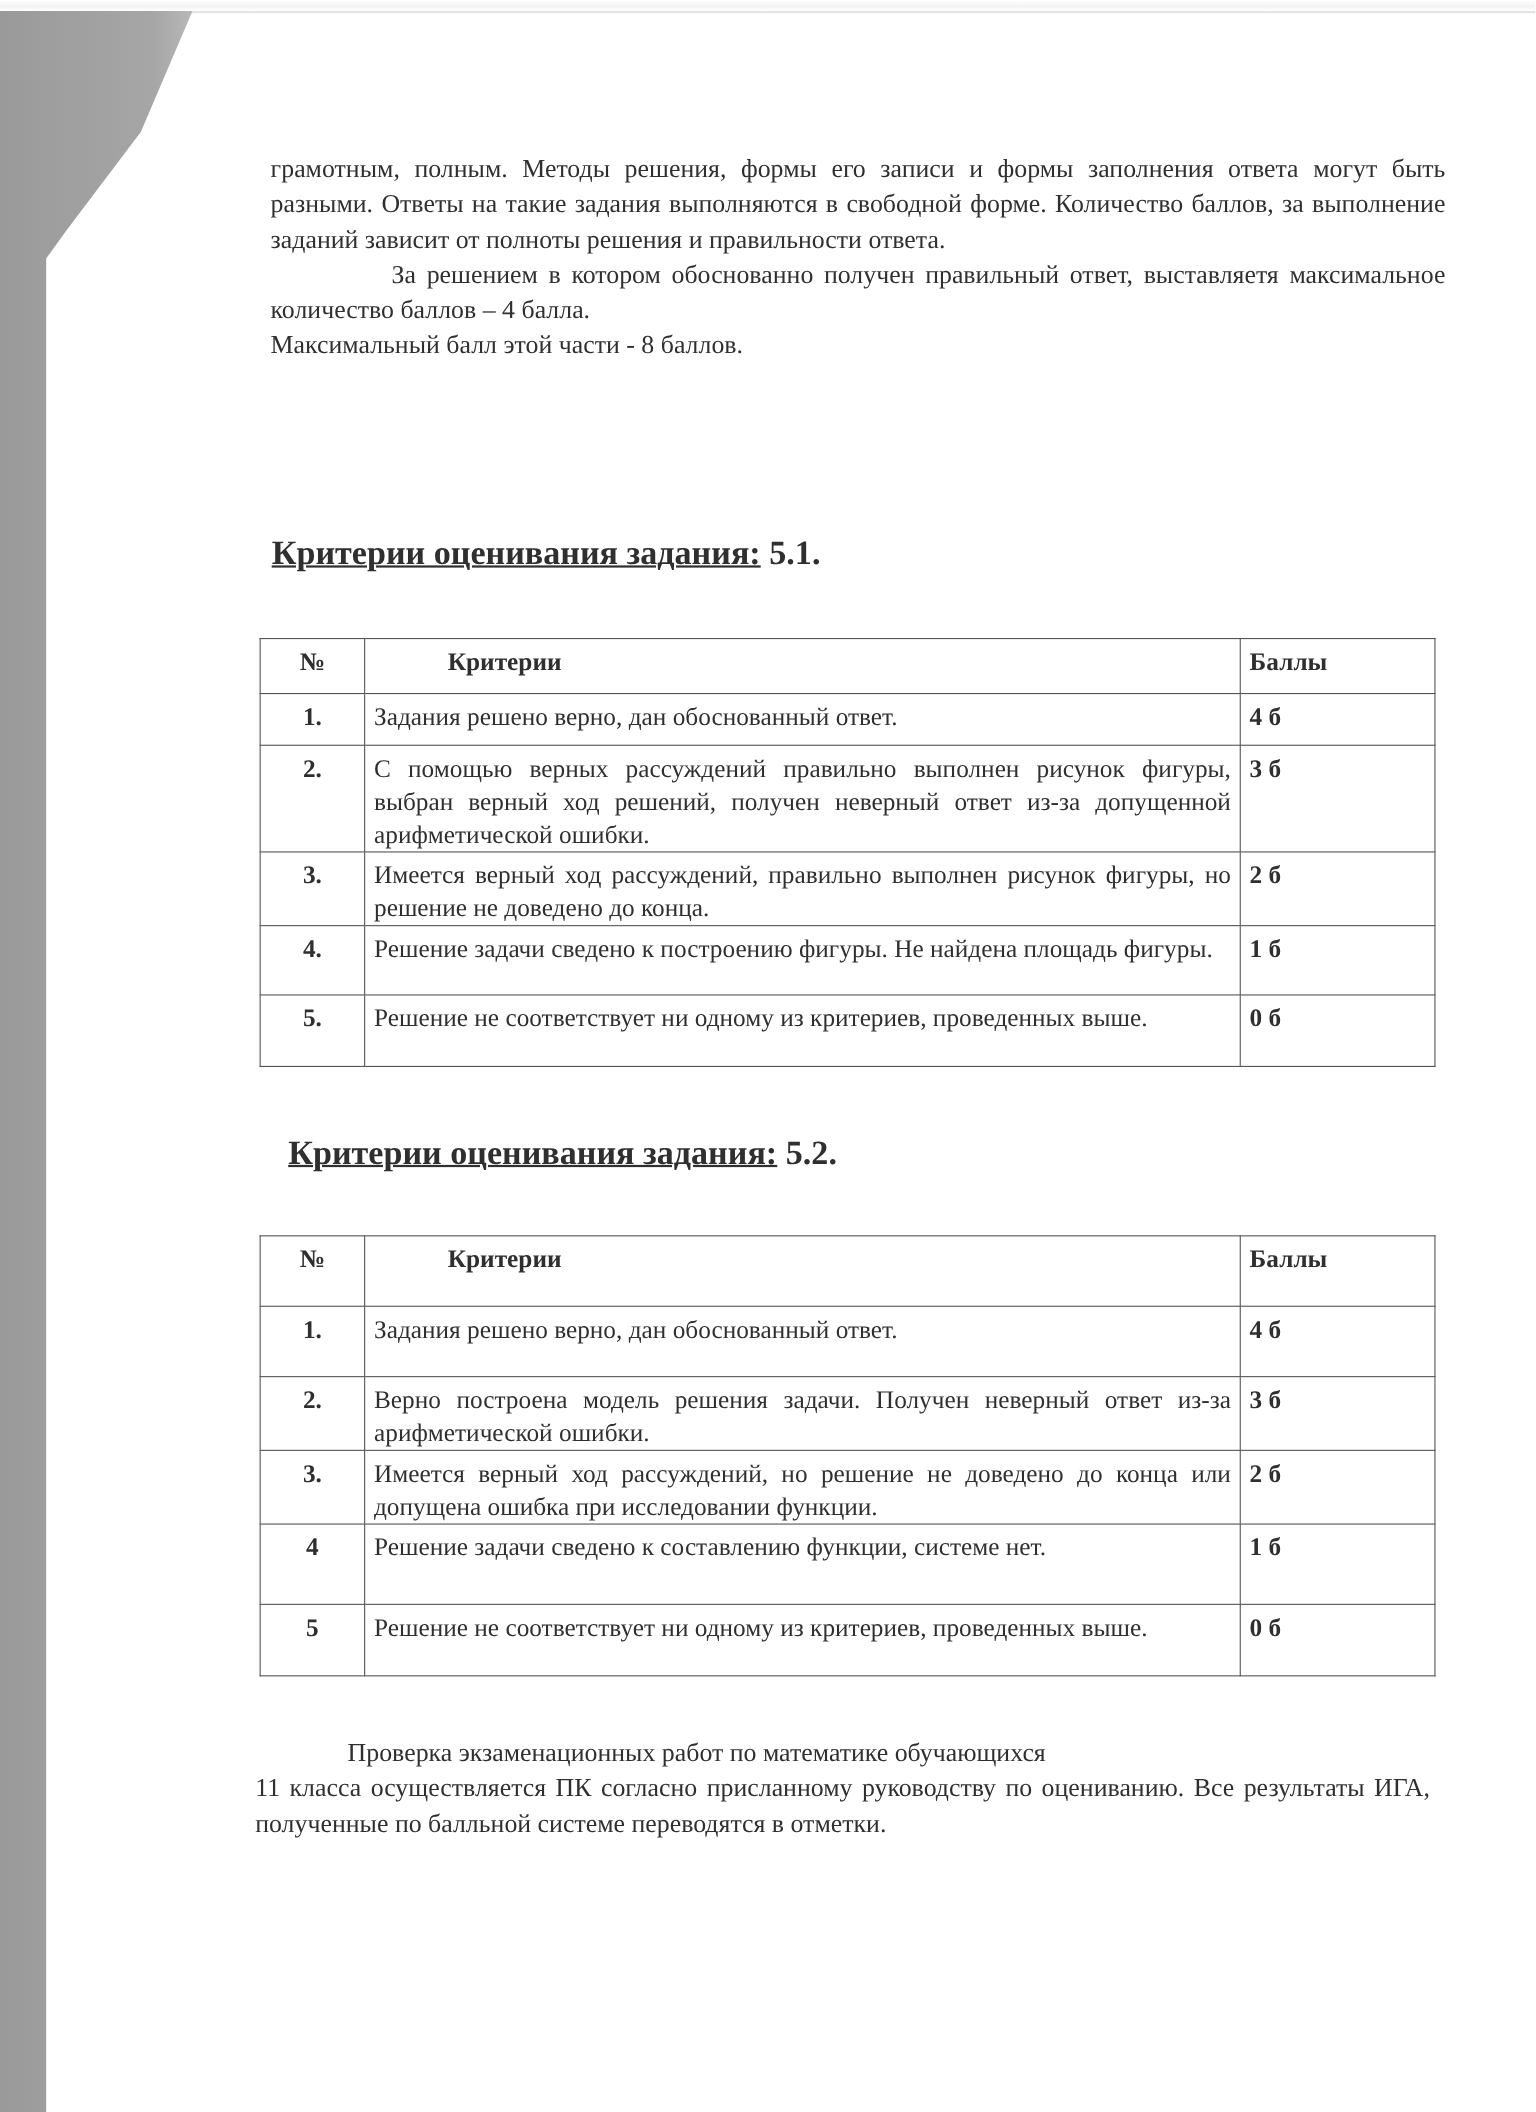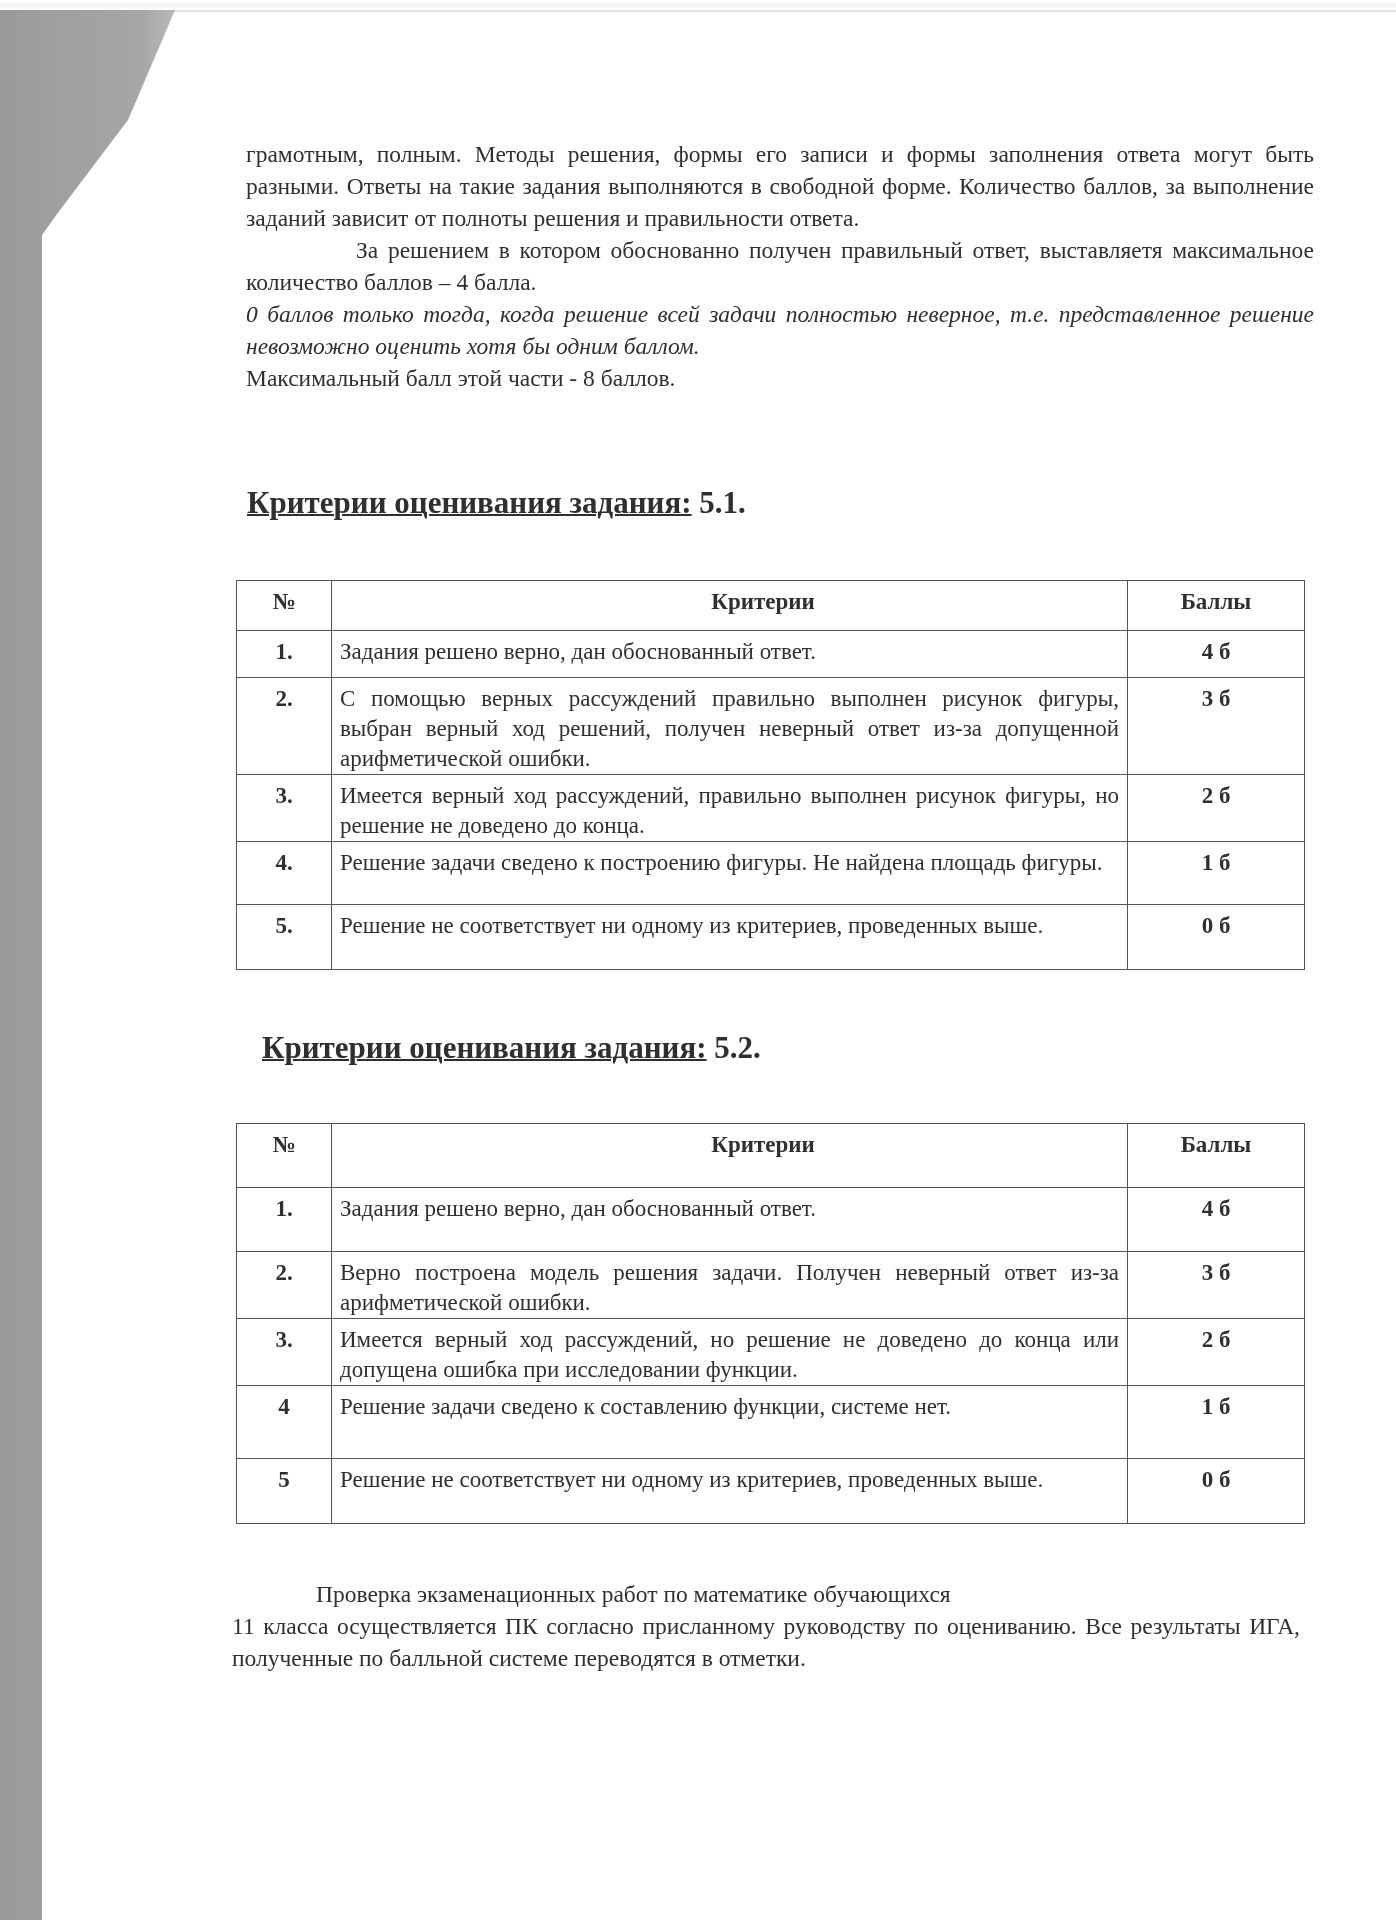--- a/index.html
+++ b/index.html
@@ -29,21 +29,21 @@
   .heading {
     position: absolute; font-size: 31px; font-weight: bold; line-height: 30px;
   }
   .heading .u { text-decoration: underline; text-decoration-thickness: 2px; }
   table.crit {
     position: absolute; left: 236px; width: 1069px;
     border-collapse: collapse; font-size: 23px; line-height: 30px;
   }
   table.crit td, table.crit th {
     border: 1.5px solid #555; vertical-align: top; padding: 6px 8px 0 8px;
-    text-align: center; font-weight: normal;
+    text-align: left; font-weight: normal;
   }
   table.crit th { font-weight: bold; }
   table.crit .num { width: 78px; text-align: center; font-weight: bold; }
   table.crit .score { width: 160px; font-weight: bold; }
   table.crit .text { text-align: justify; }
   .footer {
     position: absolute; left: 232px; top: 1578px; width: 1068px;
     font-size: 23.5px; line-height: 32px;
   }
   .footer p { margin: 0; text-align: justify; }
@@ -62,21 +62,20 @@
     </linearGradient>
   </defs>
   <path d="M0 0 L175 0 L128 110 L60 200 L42 225 L42 1910 L0 1910 Z" fill="url(#g)"></path>
 </svg>
 
 <div class="page">
 
   <div class="para" style="top:138px;">
     <p>грамотным, полным. Методы решения, формы его записи и формы заполнения ответа могут быть разными. Ответы на такие задания выполняются в свободной форме. Количество баллов, за выполнение заданий зависит от полноты решения и правильности ответа.</p>
     <p class="indent">За решением в котором обоснованно получен правильный ответ, выставляетя максимальное количество баллов – 4 балла.</p>
-    <p class="italic"> 0 баллов только тогда, когда решение всей задачи полностью неверное, т.е. представленное решение невозможно оценить хотя бы одним баллом.</p>
     <p>Максимальный балл этой части - 8 баллов.</p>
   </div>
 
   <div class="heading" style="left:247px; top:488px;">
     <span class="u">Критерии оценивания задания:</span><span> 5.1.</span>
   </div>
 
   <table class="crit" style="top:580px;">
     <tbody>
         <tr style="height:50px;">

